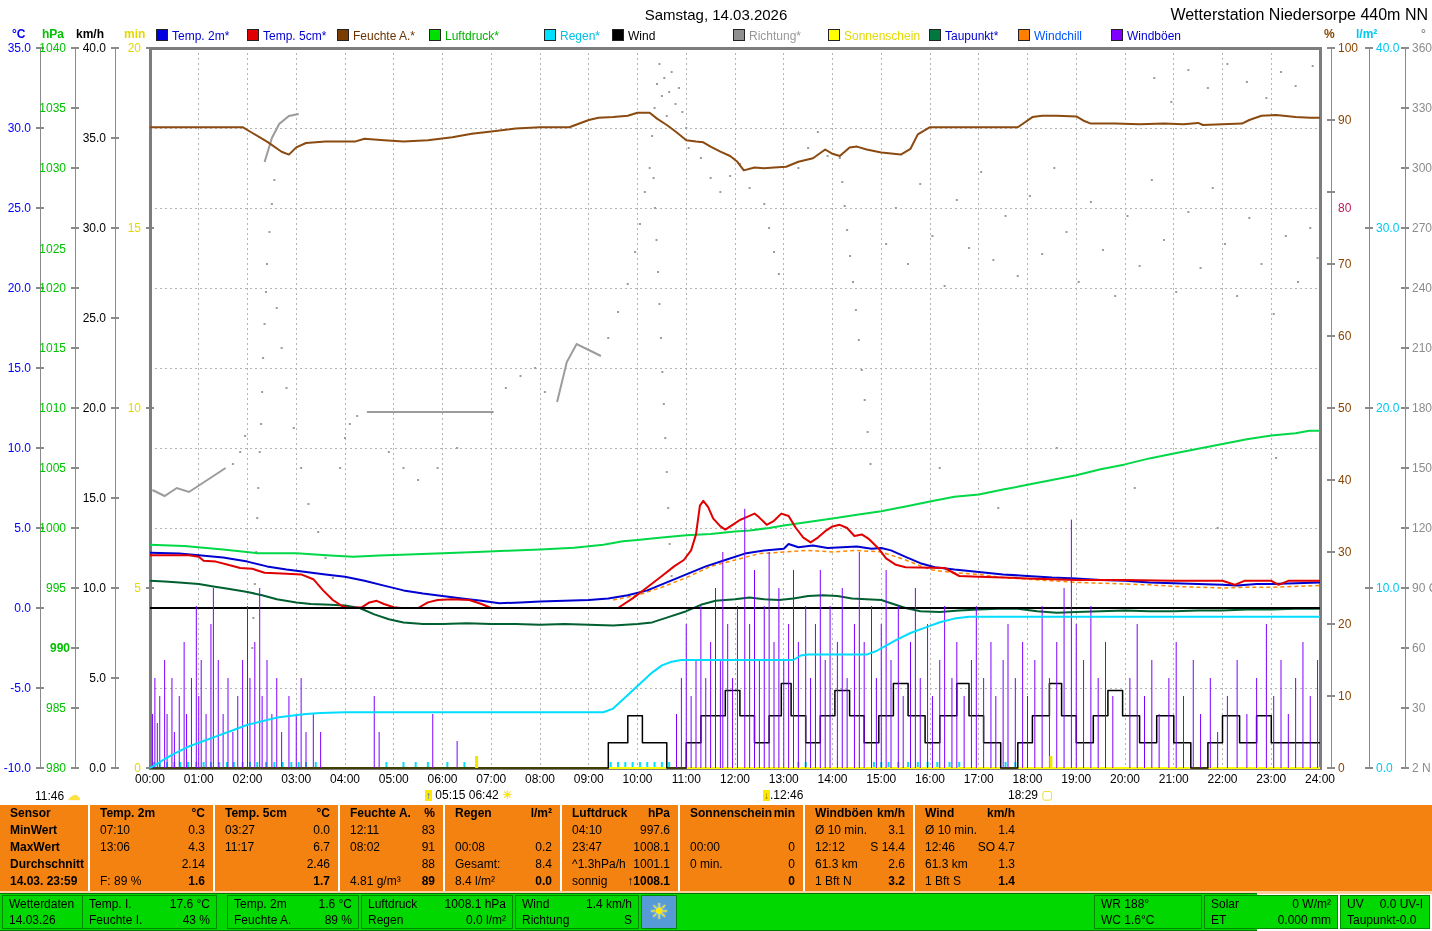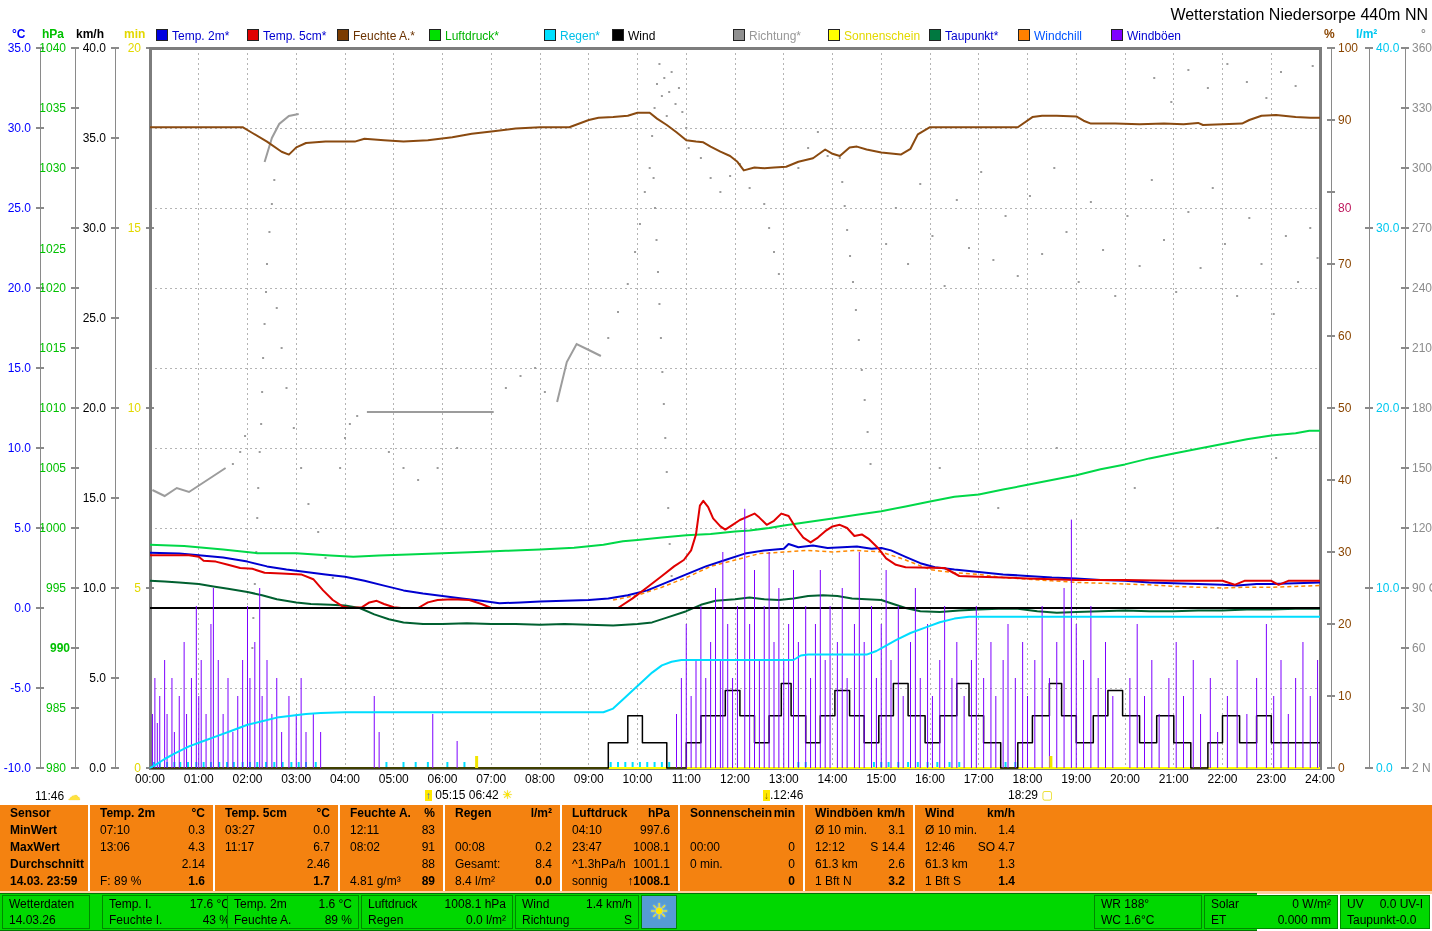--- a/index.html
+++ b/index.html
@@ -27,20 +27,21 @@
   #statusbar{top:893px;left:0;width:1257px;height:36px;background:#00d800;border-top:1px solid #007700;border-bottom:1px solid #007700;}
   .st-sec{position:absolute;top:1px;height:32px;border:1px solid #008800;background:#00d800;font-size:12px;color:#000;}
   .st-row{height:16px;line-height:16px;display:flex;justify-content:space-between;padding:0 6px;}
   #sun-tile{display:flex;align-items:center;justify-content:center;background:#569bd5;font-size:22px;color:#ffe800;text-shadow:0 0 2px #fff;}
   svg{position:absolute;top:0;left:0;}
 </style>
 </head>
 <body>
 
 <div id="app">
+  <div class="abs" id="title">Samstag, 14.03.2026</div>
   <div class="abs" id="station">Wetterstation Niedersorpe 440m NN</div>
 
   <svg id="chart-svg" width="1432" height="805">
       <line x1="198.75" y1="48" x2="198.75" y2="768" stroke="#b4b4b4" stroke-dasharray="2 3" shape-rendering="crispEdges"></line>
       <line x1="247.5" y1="48" x2="247.5" y2="768" stroke="#b4b4b4" stroke-dasharray="2 3" shape-rendering="crispEdges"></line>
       <line x1="296.25" y1="48" x2="296.25" y2="768" stroke="#b4b4b4" stroke-dasharray="2 3" shape-rendering="crispEdges"></line>
       <line x1="345" y1="48" x2="345" y2="768" stroke="#b4b4b4" stroke-dasharray="2 3" shape-rendering="crispEdges"></line>
       <line x1="393.75" y1="48" x2="393.75" y2="768" stroke="#b4b4b4" stroke-dasharray="2 3" shape-rendering="crispEdges"></line>
       <line x1="442.5" y1="48" x2="442.5" y2="768" stroke="#b4b4b4" stroke-dasharray="2 3" shape-rendering="crispEdges"></line>
       <line x1="491.25" y1="48" x2="491.25" y2="768" stroke="#b4b4b4" stroke-dasharray="2 3" shape-rendering="crispEdges"></line>
@@ -849,21 +850,21 @@
       <div class="st-sec" style="left: 2px; width: 86px;">
         <div class="st-row">
           <span>Wetterdaten</span>
           <span></span>
         </div>
         <div class="st-row">
           <span>14.03.26 23:59</span>
           <span></span>
         </div>
       </div>
-      <div class="st-sec" style="left: 102px; width: 133px;">
+      <div class="st-sec" style="left: 82px; width: 133px;">
         <div class="st-row">
           <span>Temp. I.</span>
           <span>17.6 °C</span>
         </div>
         <div class="st-row">
           <span>Feuchte I.</span>
           <span>43 %</span>
         </div>
       </div>
       <div class="st-sec" style="left: 227px; width: 130px;">

